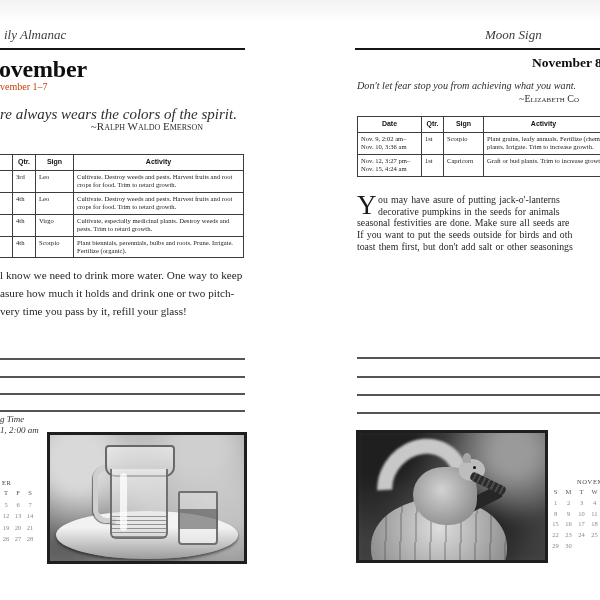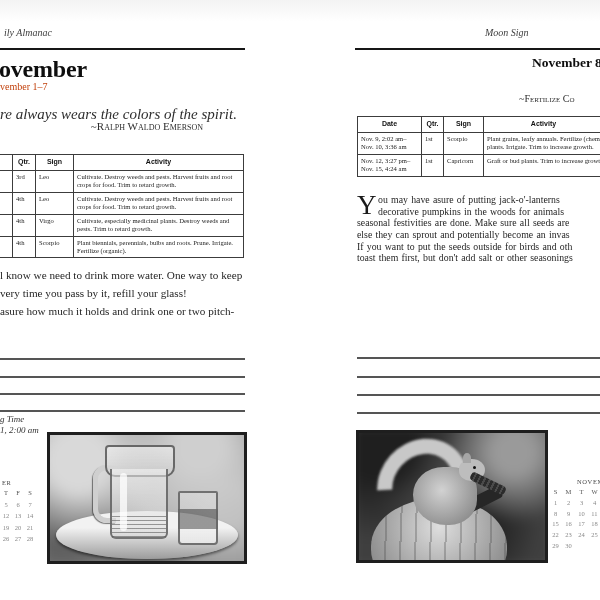--- a/index.html
+++ b/index.html
@@ -2,21 +2,21 @@
 <html><head>
 <meta charset="utf-8">
 <style>
   html,body{margin:0;padding:0;background:#fff;}
   .canvas{position:relative;width:600px;height:600px;overflow:hidden;background:#ffffff;
           font-family:"Liberation Serif",serif;color:#222;}
   .top-tint{position:absolute;left:0;top:0;right:0;height:22px;
             background:linear-gradient(#f3f3f3,#ffffff);}
   .abs{position:absolute;}
   .nowrap{white-space:nowrap;}
-  .runhead{font-size:10px;font-style:italic;color:#3d3d3d;}
+  .runhead{font-size:13px;font-style:italic;color:#3d3d3d;}
   .headrule{height:2px;background:#161616;}
   .title-left{left:-1px;top:56px;font-size:24px;font-weight:bold;color:#0e0e0e;letter-spacing:-.2px;}
   .subtitle-left{left:0;top:81px;font-size:10px;font-weight:normal;color:#c2410c;}
   .quote{font-size:12.5px;font-style:italic;color:#2e2e2e;}
   .attrib{font-variant:small-caps;color:#2e2e2e;}
   
   table.wk{border-collapse:collapse;table-layout:fixed;}
   table.wk td,table.wk th{border:1px solid #3c3c3c;vertical-align:top;
       font-family:"Liberation Serif",serif;font-size:6.6px;line-height:1.28;
       padding:2px 3px;color:#222;text-align:left;}
@@ -143,22 +143,22 @@
         <td>4th</td>
         <td>Scorpio</td>
         <td>Plant biennials, perennials, bulbs and roots. Prune. Irrigate. Fertilize (organic).</td>
       </tr>
     </tbody>
       </table>
   </div>
 
   <div class="abs para-left" style="left:0;top:266px;">
     <div class="nowrap">l know we need to drink more water. One way to keep</div>
+    <div class="nowrap">asure how much it holds and drink one or two pitch-</div>
     <div class="nowrap">very time you pass by it, refill your glass!</div>
-    <div class="nowrap">asure how much it holds and drink one or two pitch-</div>
   </div>
 
   <div class="abs noteline" style="left:0;top:358px;width:245px;"></div>
   <div class="abs noteline" style="left:0;top:376px;width:245px;"></div>
   <div class="abs noteline" style="left:0;top:393px;width:245px;"></div>
   <div class="abs noteline" style="left:0;top:410px;width:245px;"></div>
 
   <div class="abs caption" style="left:0;top:414px;">
     <div class="nowrap">g Time</div>
     <div class="nowrap">1, 2:00 am</div>
@@ -196,21 +196,22 @@
       <div class="pitch-shine"></div>
     </div>
     <div class="glass"></div>
   </div>
 
   <div class="abs runhead nowrap" style="left:485px;top:27px;">Moon Sign</div>
   <div class="abs headrule" style="left:355px;top:48px;width:245px;"></div>
 
   <div class="abs nowrap" style="left:532px;top:55px;font-size:13.5px;font-weight:bold;color:#0e0e0e;">November 8</div>
 
-  <div class="abs attrib nowrap" style="left:519px;top:93px;font-size:10px;">~Fertilize Co</div>
+  <div class="abs quote nowrap" style="left:357px;top:80px;font-size:10.2px;">Don't let fear stop you from achieving what you want.</div>
+  <div class="abs attrib nowrap" style="left:519px;top:93px;font-size:10px;">~Elizabeth Co</div>
 
   <div class="abs" style="left:357px;top:116px;">
     <table class="wk" style="width:246px;">
       <colgroup>
           <col style="width:64px">
           <col style="width:22px">
           <col style="width:40px">
           <col style="width:120px">
         </colgroup>
       <tbody>
@@ -244,23 +245,22 @@
           <div class="tline"></div>
         </td>
       </tr>
     </tbody>
       </table>
   </div>
 
   <div class="abs dropcap" style="left:357px;top:193px;">Y</div>
   <div class="abs para-right" style="left:357px;top:194px;">
     <div class="rline ind">ou may have asure of putting jack-o'-lanterns</div>
-    <div class="rline ind">decorative pumpkins in the woods for animals</div>
+    <div class="rline ind">decorative pumpkins in the seeds for animals</div>
     <div class="rline">seasonal festivities are done. Make sure all seeds are</div>
-    <div class="rline">else they can sprout and potentially become an invas</div>
     <div class="rline">If you want to put the seeds outside for birds and oth</div>
     <div class="rline">toast them first, but don't add salt or other seasonings</div>
   </div>
 
   <div class="abs noteline" style="left:357px;top:357px;width:243px;"></div>
   <div class="abs noteline" style="left:357px;top:376px;width:243px;"></div>
   <div class="abs noteline" style="left:357px;top:394px;width:243px;"></div>
   <div class="abs noteline" style="left:357px;top:412px;width:243px;"></div>
 
   <div class="abs photo" style="left:356px;top:430px;width:192px;height:133px;">

